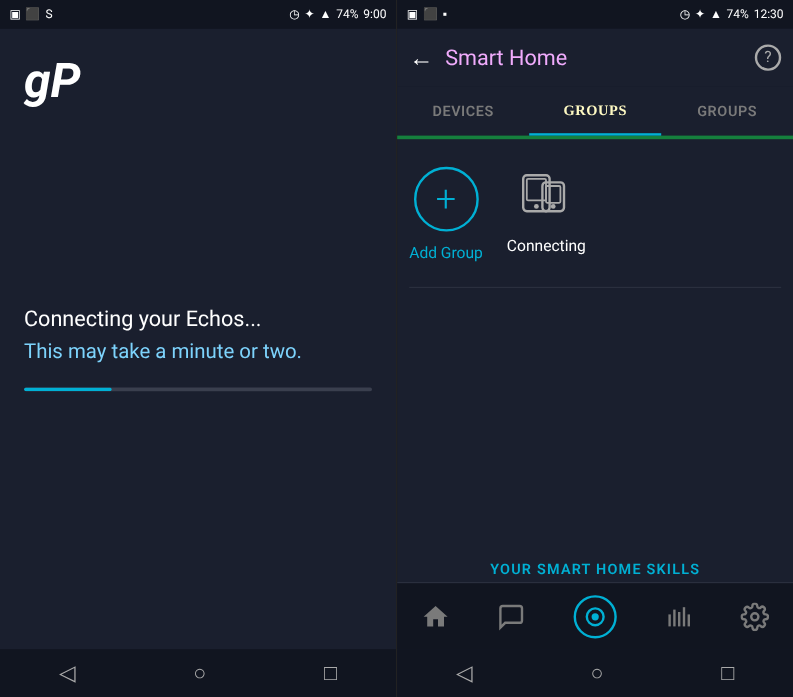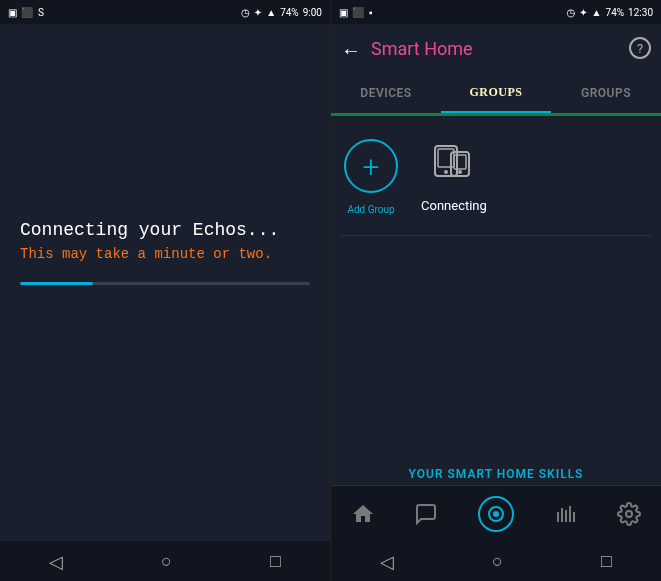--- a/index.html
+++ b/index.html
@@ -53,33 +53,32 @@
       font-style: italic;
     }
 
     .left-content {
       flex: 1;
       display: flex;
       flex-direction: column;
       justify-content: center;
       padding: 0 20px;
       margin-top: -60px;
-      font-family: Liberation Mono, monospace;
     }
 
     .connecting-text {
       color: #ffffff;
       font-size: 18px;
       font-weight: 400;
       margin-bottom: 6px;
     }
 
     .subtitle-text {
-      color: #f97316;
-      font-size: 14px;
+      color: #7dd3fc;
+      font-size: 17px;
       margin-bottom: 20px;
     }
 
     .progress-bar-container {
       width: 100%;
       height: 3px;
       background: #3a3f4e;
       border-radius: 2px;
       overflow: hidden;
     }
@@ -146,21 +145,21 @@
       gap: 10px;
     }
 
     .back-arrow {
       color: #fff;
       font-size: 20px;
       cursor: pointer;
     }
 
     .page-title {
-      color: #ec4899;
+      color: #f0abfc;
       font-size: 18px;
       font-weight: 400;
       flex: 1;
     }
 
     .help-icon {
       width: 22px;
       height: 22px;
       border: 2px solid #aaa;
       border-radius: 50%;
@@ -251,21 +250,21 @@
 
     .everywhere-icon-container {
       width: 54px;
       height: 54px;
       display: flex;
       align-items: center;
       justify-content: center;
     }
 
     .group-label {
-      font-size: 10px;
+      font-size: 13px;
       color: #00b0d4;
     }
 
     .everywhere-label {
       font-size: 13px;
       color: #fff;
     }
 
     .divider-line {
       height: 1px;
@@ -344,20 +343,21 @@
     </div>
     <div class="sb-right">
       <span class="sb-icon">◷</span>
       <span class="sb-icon">✦</span>
       <span class="sb-icon">▲</span>
       <span class="sb-icon">74%</span>
       <span class="sb-icon">9:00</span>
     </div>
   </div>
 
+  <div class="gp-logo">gP</div>
 
   <div class="left-content">
     <div class="connecting-text">Connecting your Echos...</div>
     <div class="subtitle-text">This may take a minute or two.</div>
     <div class="progress-bar-container">
       <div class="progress-bar-fill"></div>
     </div>
   </div>
 
   <div class="nav-bar-left">

